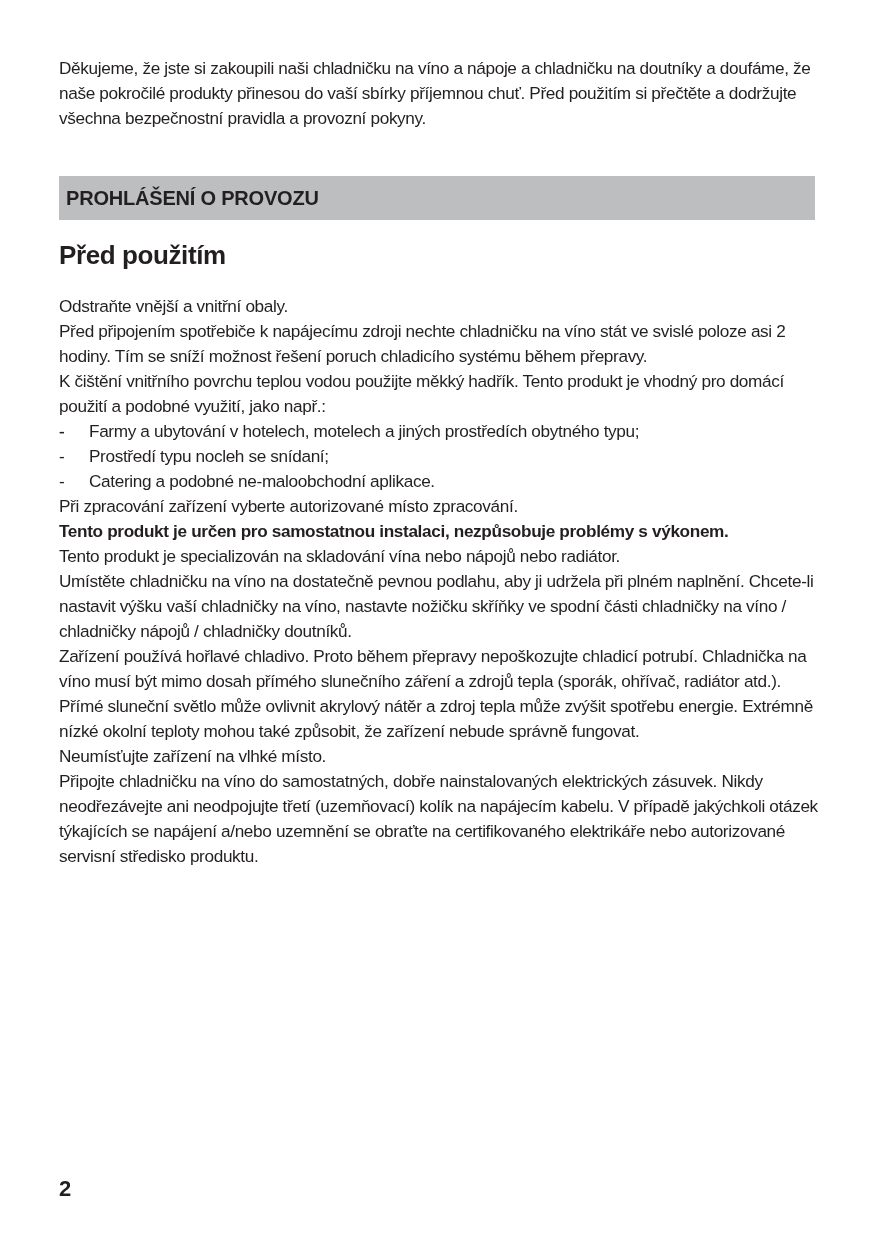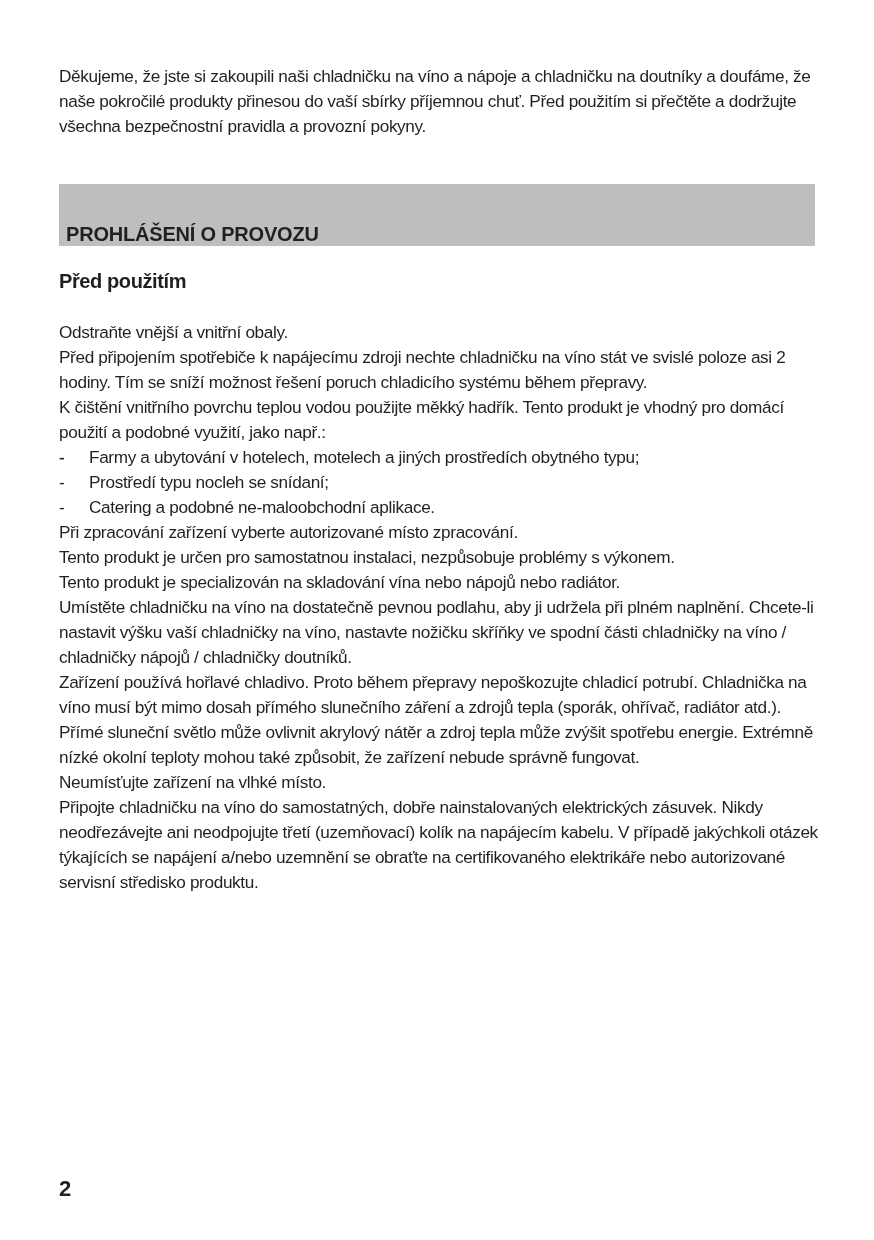--- a/index.html
+++ b/index.html
@@ -11,64 +11,64 @@
       width: 874px;
       height: 1240px;
       position: relative;
       overflow: hidden;
       font-family: "Liberation Sans", sans-serif;
       color: #231f20;
     }
     .page {
       position: absolute;
       left: 59px;
-      top: 64px;
+      top: 56px;
       width: 760px;
     }
     .para {
       font-size: 17.2px;
       line-height: 25px;
       margin: 0;
       letter-spacing: -0.35px;
     }
     .intro {
       margin: 0 0 45px 0;
     }
     .section-bar {
       background: #bdbec0;
-      height: 62px;
+      height: 44px;
       width: 756px;
       margin-left: 0;
       display: flex;
-      align-items: flex-end;
+      align-items: center;
       box-sizing: border-box;
       padding-left: 7px;
     }
     .section-bar span {
       font-weight: bold;
       font-size: 20px;
       letter-spacing: -0.2px;
       color: #231f20;
     }
     .subheading {
-      font-size: 20px;
+      font-size: 26px;
       margin: 22px 0 0 0;
       line-height: 26px;
       letter-spacing: -0.4px;
     }
     .subheading.first {
       margin-top: 22px;
       margin-bottom: 26px;
     }
     .subheading.second {
       margin-top: 29px;
       margin-bottom: 24px;
     }
     .bold {
-      font-weight: normal;
+      font-weight: bold;
     }
     ul.dash {
       list-style: none;
       margin: 0;
       padding: 0;
     }
     ul.dash li {
       position: relative;
       padding-left: 30px;
       font-size: 17.2px;

